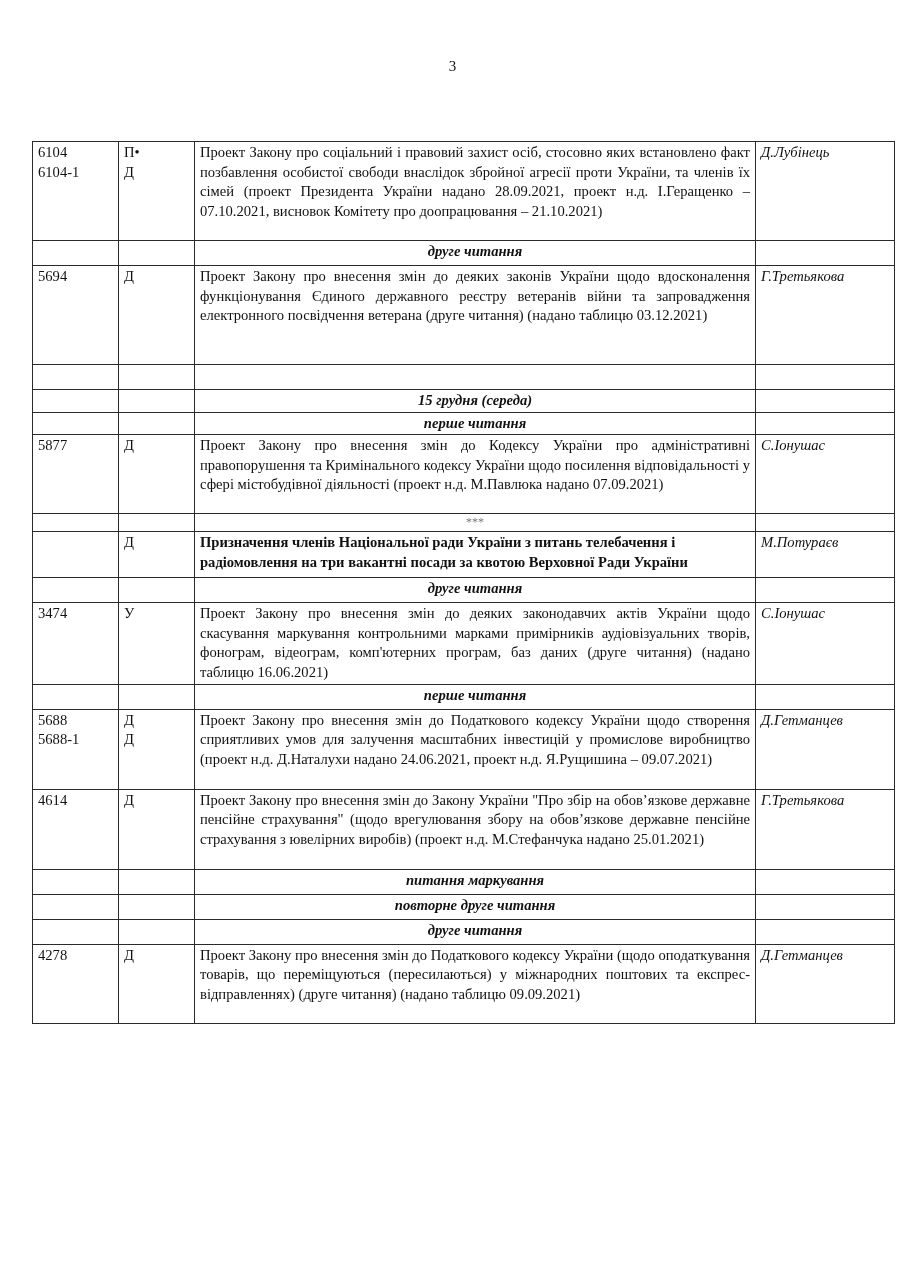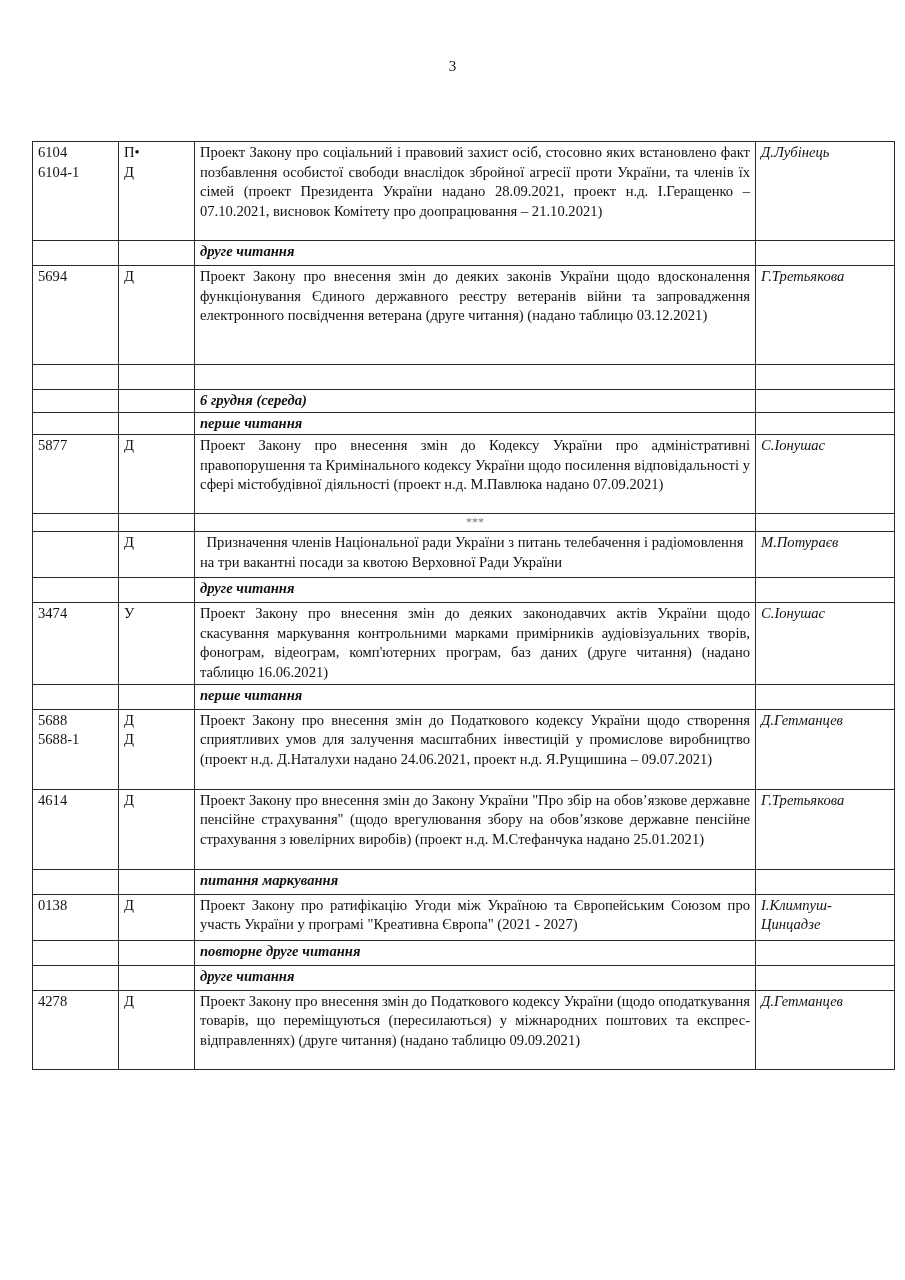--- a/index.html
+++ b/index.html
@@ -41,24 +41,24 @@
     padding: 1px 5px 1px 5px;
     word-wrap: break-word;
   }
   col.c-num { width: 86px; }
   col.c-type { width: 76px; }
   col.c-title { width: 561px; }
   col.c-resp { width: 139px; }
   td.num { padding-left: 4px; }
   td.type { padding-left: 5px; }
   td.title { text-align: justify; text-align-last: left; }
-  td.title.left { text-align: center; }
+  td.title.left { text-align: left; font-weight: bold; }
   td.resp { font-style: italic; padding-left: 4px; }
   td.section {
-    text-align: left;
+    text-align: center;
     font-weight: bold;
     font-style: italic;
   }
   td.stars {
     text-align: center;
     color: #777777;
     font-size: 12px;
     line-height: 15px;
   }
   .multi span { display: block; }
@@ -108,21 +108,21 @@
     <tr style="height:25px">
       <td></td>
         <td></td>
         <td></td>
         <td></td>
     </tr>
 
     <tr style="height:20px">
       <td></td>
         <td></td>
-      <td class="section">6 грудня (середа)</td>
+      <td class="section">15 грудня (середа)</td>
       <td></td>
     </tr>
 
     <tr style="height:20px">
       <td></td>
         <td></td>
       <td class="section">перше читання</td>
       <td></td>
     </tr>
 
@@ -190,26 +190,20 @@
       <td class="resp">Г.Третьякова</td>
     </tr>
 
     <tr style="height:25px">
       <td></td>
         <td></td>
       <td class="section">питання маркування</td>
       <td></td>
     </tr>
 
-    <tr style="height:46px">
-      <td class="num">0138</td>
-      <td class="type">Д</td>
-      <td class="title">Проект Закону про ратифікацію Угоди між Україною та Європейським Союзом про участь України у програмі "Креативна Європа" (2021 - 2027)</td>
-      <td class="resp">І.Климпуш-Цинцадзе</td>
-    </tr>
 
     <tr style="height:25px">
       <td></td>
         <td></td>
       <td class="section">повторне друге читання</td>
       <td></td>
     </tr>
 
 
     <tr style="height:25px">

